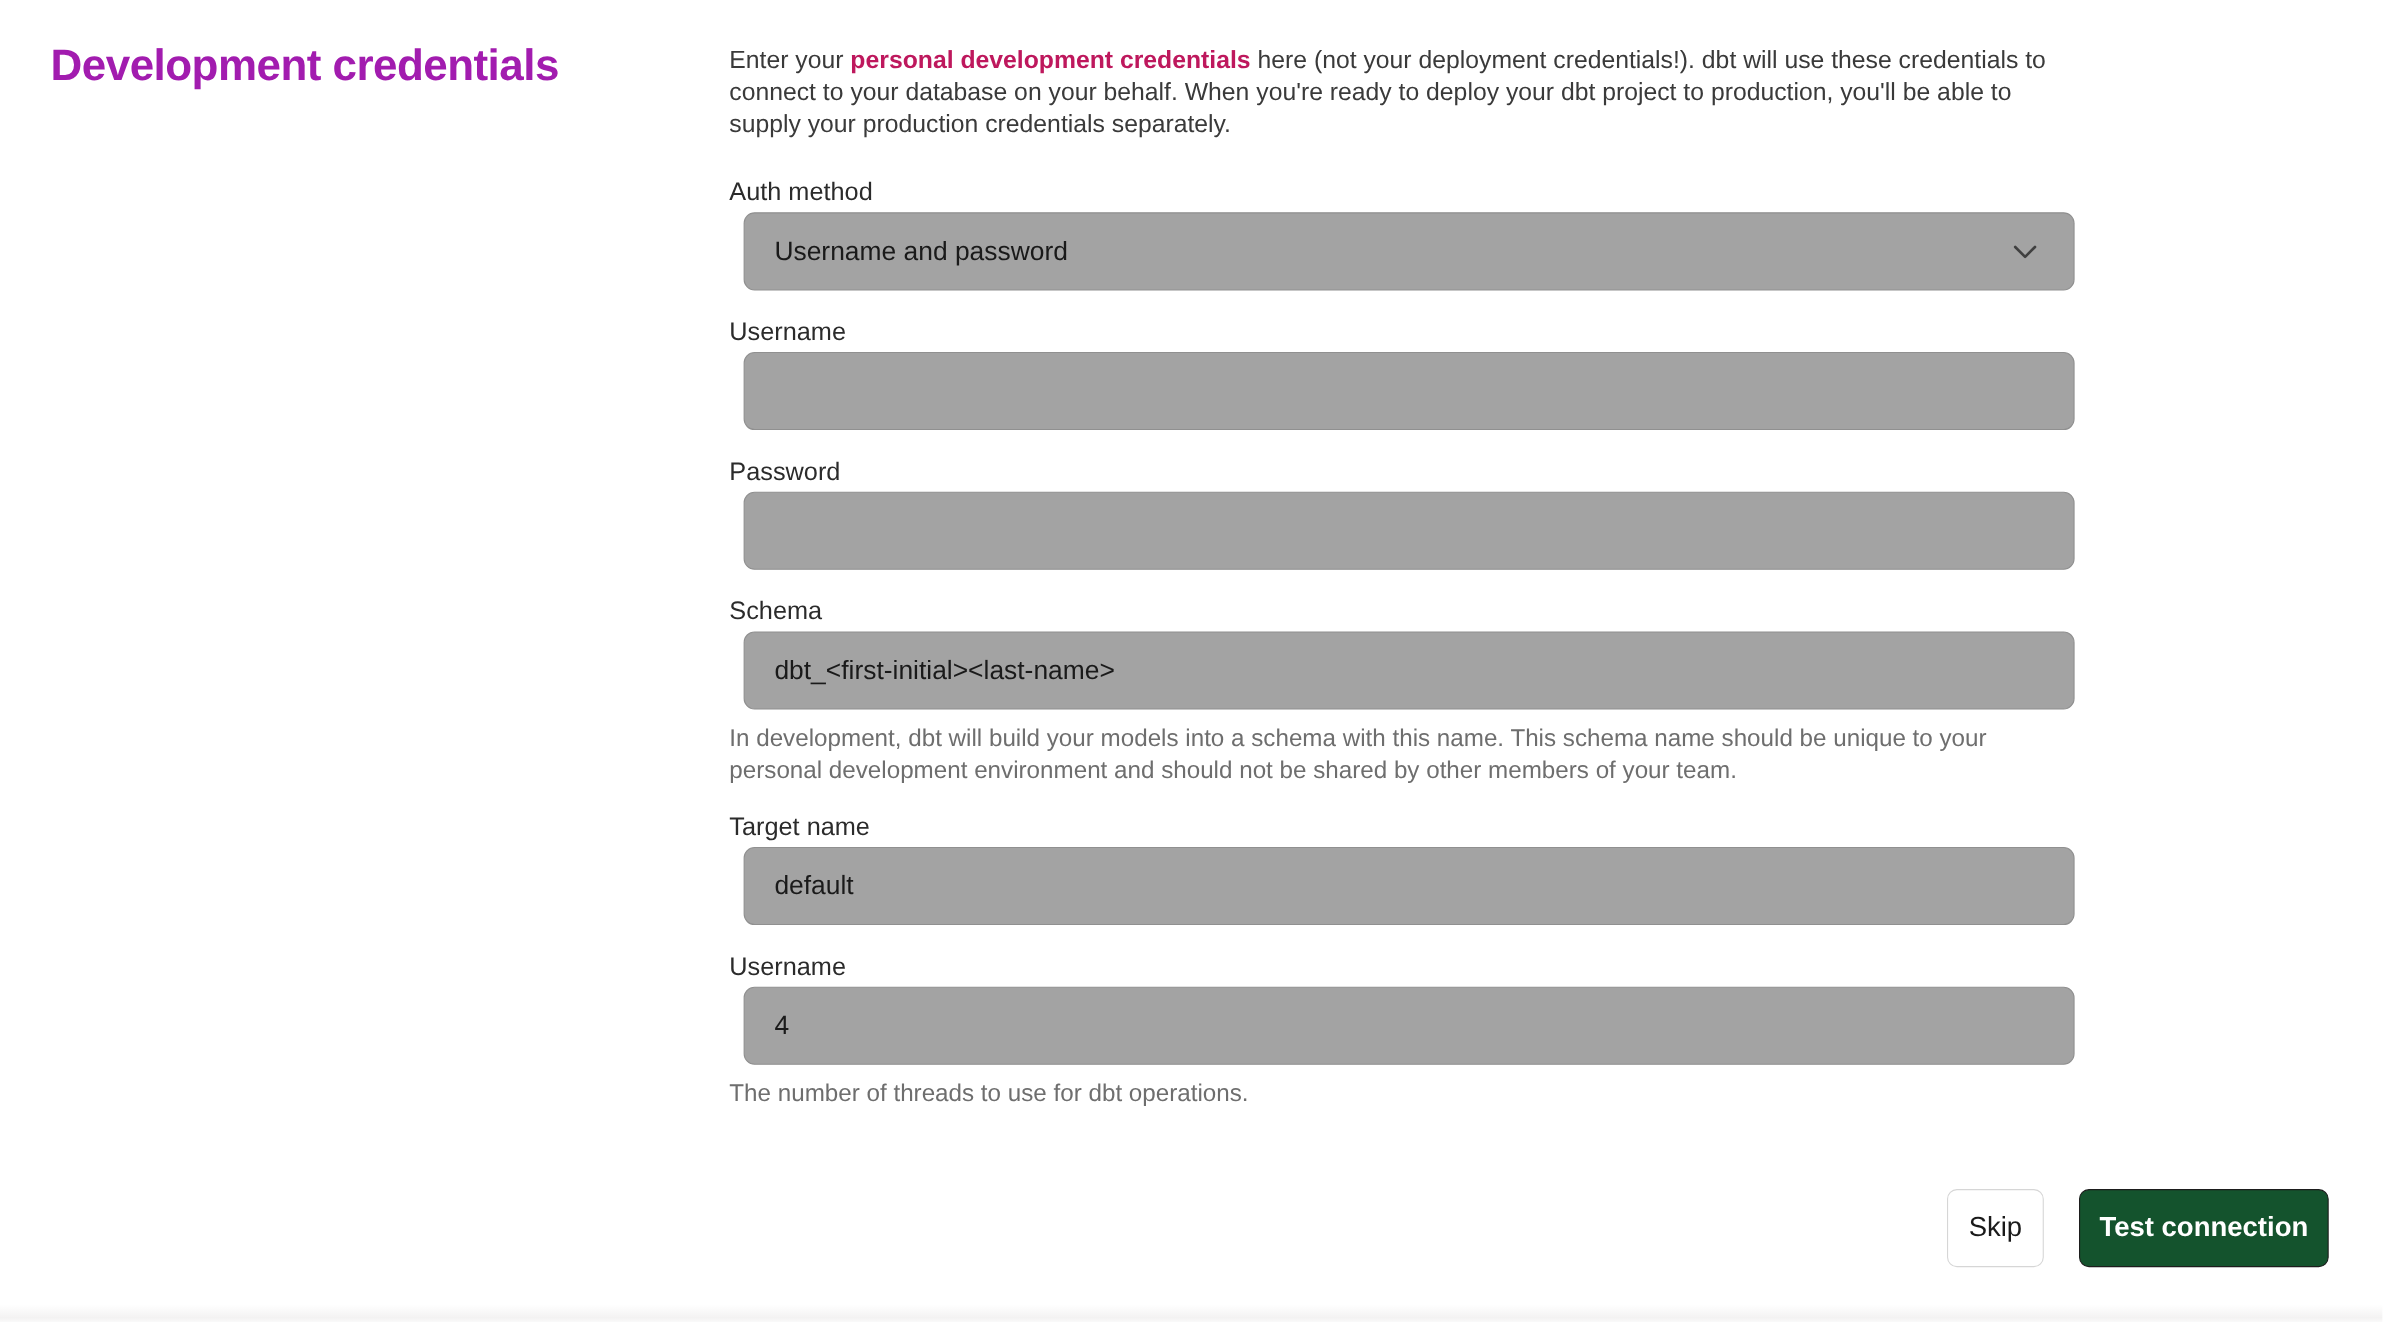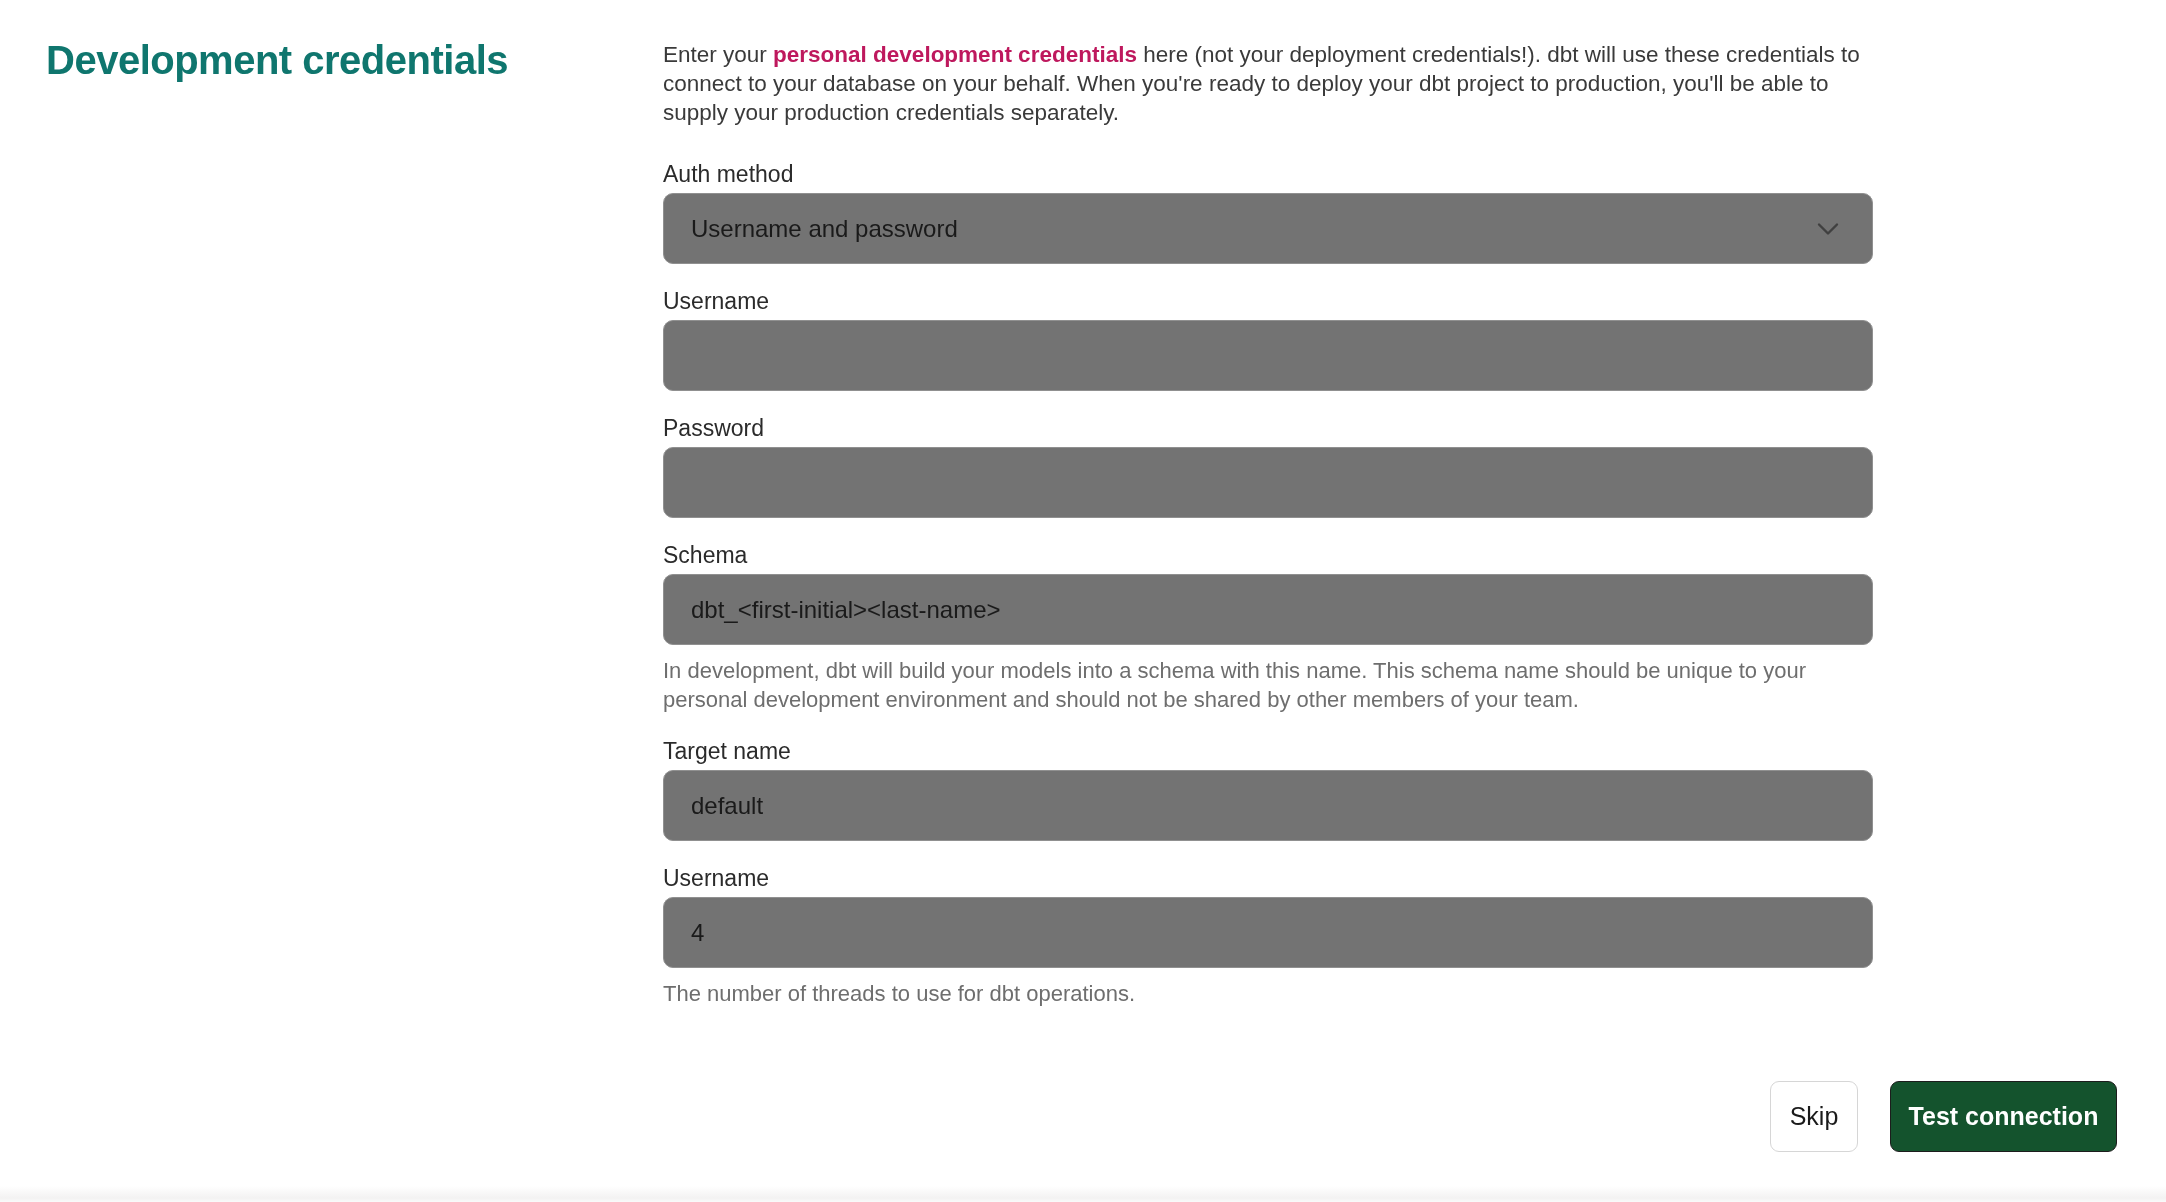--- a/index.html
+++ b/index.html
@@ -9,21 +9,21 @@
     font-family: "Liberation Sans", sans-serif;
     position: relative;
     overflow: hidden;
   }
   .page-title {
     position: absolute;
     left: 46px; top: 38px;
     font-size: 40px;
     font-weight: 700;
     letter-spacing: -0.5px;
-    color: #0f766e;
+    color: #a21caf;
   }
   .form-col {
     position: absolute;
     left: 663px; top: 40px;
     width: 1210px;
   }
   .description {
     font-size: 22.5px;
     line-height: 29px;
     color: #3a3a3a;
@@ -36,26 +36,27 @@
     font-size: 23px;
     line-height: 26px;
     color: #2b2b2b;
     margin-bottom: 6px;
   }
   .text-input, .select-box {
     width: 100%;
     height: 71px;
     border: 1.5px solid #909090;
     border-radius: 10px;
-    background: #737373;
+    background: #a3a3a3;
     font-family: "Liberation Sans", sans-serif;
     font-size: 24px;
     color: #1a1a1a;
     padding: 0 27px;
     outline: none;
+    margin-left: 13px;
   }
   .select-box {
     display: flex;
     align-items: center;
     justify-content: space-between;
     cursor: pointer;
     user-select: none;
   }
   .chevron { flex: 0 0 auto; margin-right: 6px; }
   .help-text {

